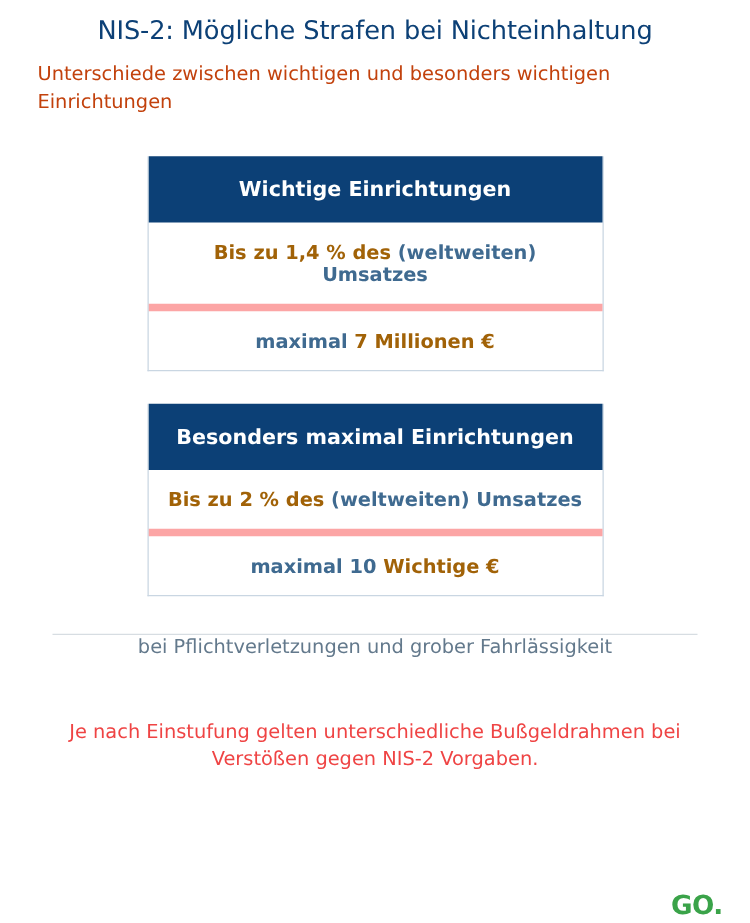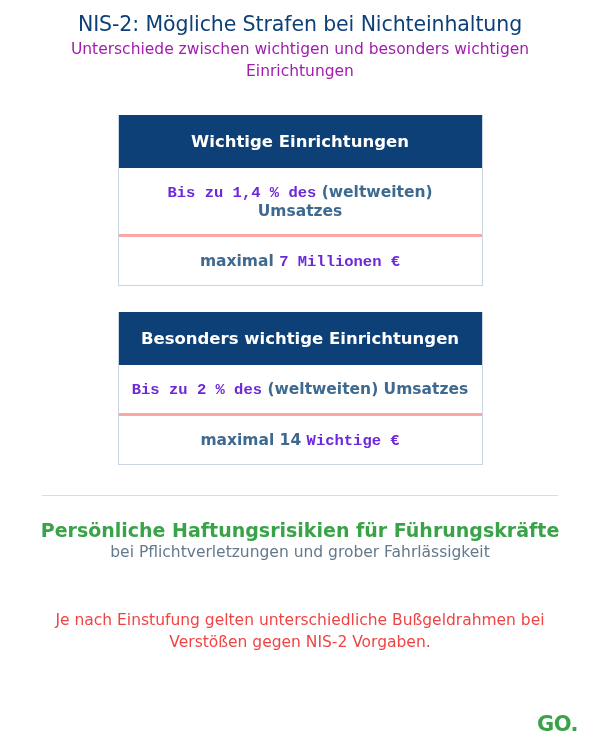--- a/index.html
+++ b/index.html
@@ -24,24 +24,24 @@
   .title {
     text-align: center;
     font-size: 20.5px;
     font-weight: normal;
     color: #0c4076;
     letter-spacing: -0.1px;
     margin-top: 12px;
     line-height: 1.25;
   }
   .subtitle {
-    text-align: center;
     font-size: 15.5px;
-    color: #a21caf;
+    color: #c2410c;
     line-height: 1.45;
+    margin-top: 10px;
     max-width: 540px;
     margin-left: auto;
     margin-right: auto;
   }
   .card {
     width: 365px;
     margin: 0 auto;
     border: 1px solid #c9d6e2;
     border-top: none;
     background: #ffffff;
@@ -57,26 +57,25 @@
     box-sizing: border-box;
   }
   .card-row {
     text-align: center;
     font-size: 15.5px;
     color: #2b5c85;
     padding: 15px 12px 14px;
     box-sizing: border-box;
   }
   .card-row + .card-row {
-    border-top: 3px solid #fca5a5;
+    border-top: 6px solid #fca5a5;
   }
   .card-row .b {
     font-weight: bold;
-    color: #6d28d9;
-    font-family: Liberation Mono, monospace;
+    color: #a16207;
   }
   .card-row .n {
     font-weight: bold;
     color: #3f6a90;
   }
   .gap-1 { height: 26px; }
   .gap-2 { height: 32px; }
   .divider {
     width: 516px;
     height: 1px;
@@ -133,31 +132,30 @@
       <span class="b">Bis zu 1,4 % des</span><span class="n"> (weltweiten) Umsatzes</span>
     </div>
     <div class="card-row">
       <span class="n">maximal </span><span class="b">7 Millionen €</span>
     </div>
   </div>
 
   <div class="gap-1"></div>
 
   <div class="card">
-    <div class="card-header">Besonders wichtige Einrichtungen</div>
+    <div class="card-header">Besonders maximal Einrichtungen</div>
     <div class="card-row">
       <span class="b">Bis zu 2 % des</span><span class="n"> (weltweiten) Umsatzes</span>
     </div>
     <div class="card-row">
-      <span class="n">maximal 14 </span><span class="b">Wichtige €</span>
+      <span class="n">maximal 10 </span><span class="b">Wichtige €</span>
     </div>
   </div>
 
   <div class="divider"></div>
 
-  <div class="green-title">Persönliche Haftungsrisikien für Führungskräfte</div>
   <div class="green-sub">bei Pflichtverletzungen und grober Fahrlässigkeit</div>
 
   <div class="footer-note">Je nach Einstufung gelten unterschiedliche Bußgeldrahmen bei Verstößen gegen NIS-2 Vorgaben.</div>
 
   <div class="logo">GO.</div>
 
 </div>
 
 </body></html>

